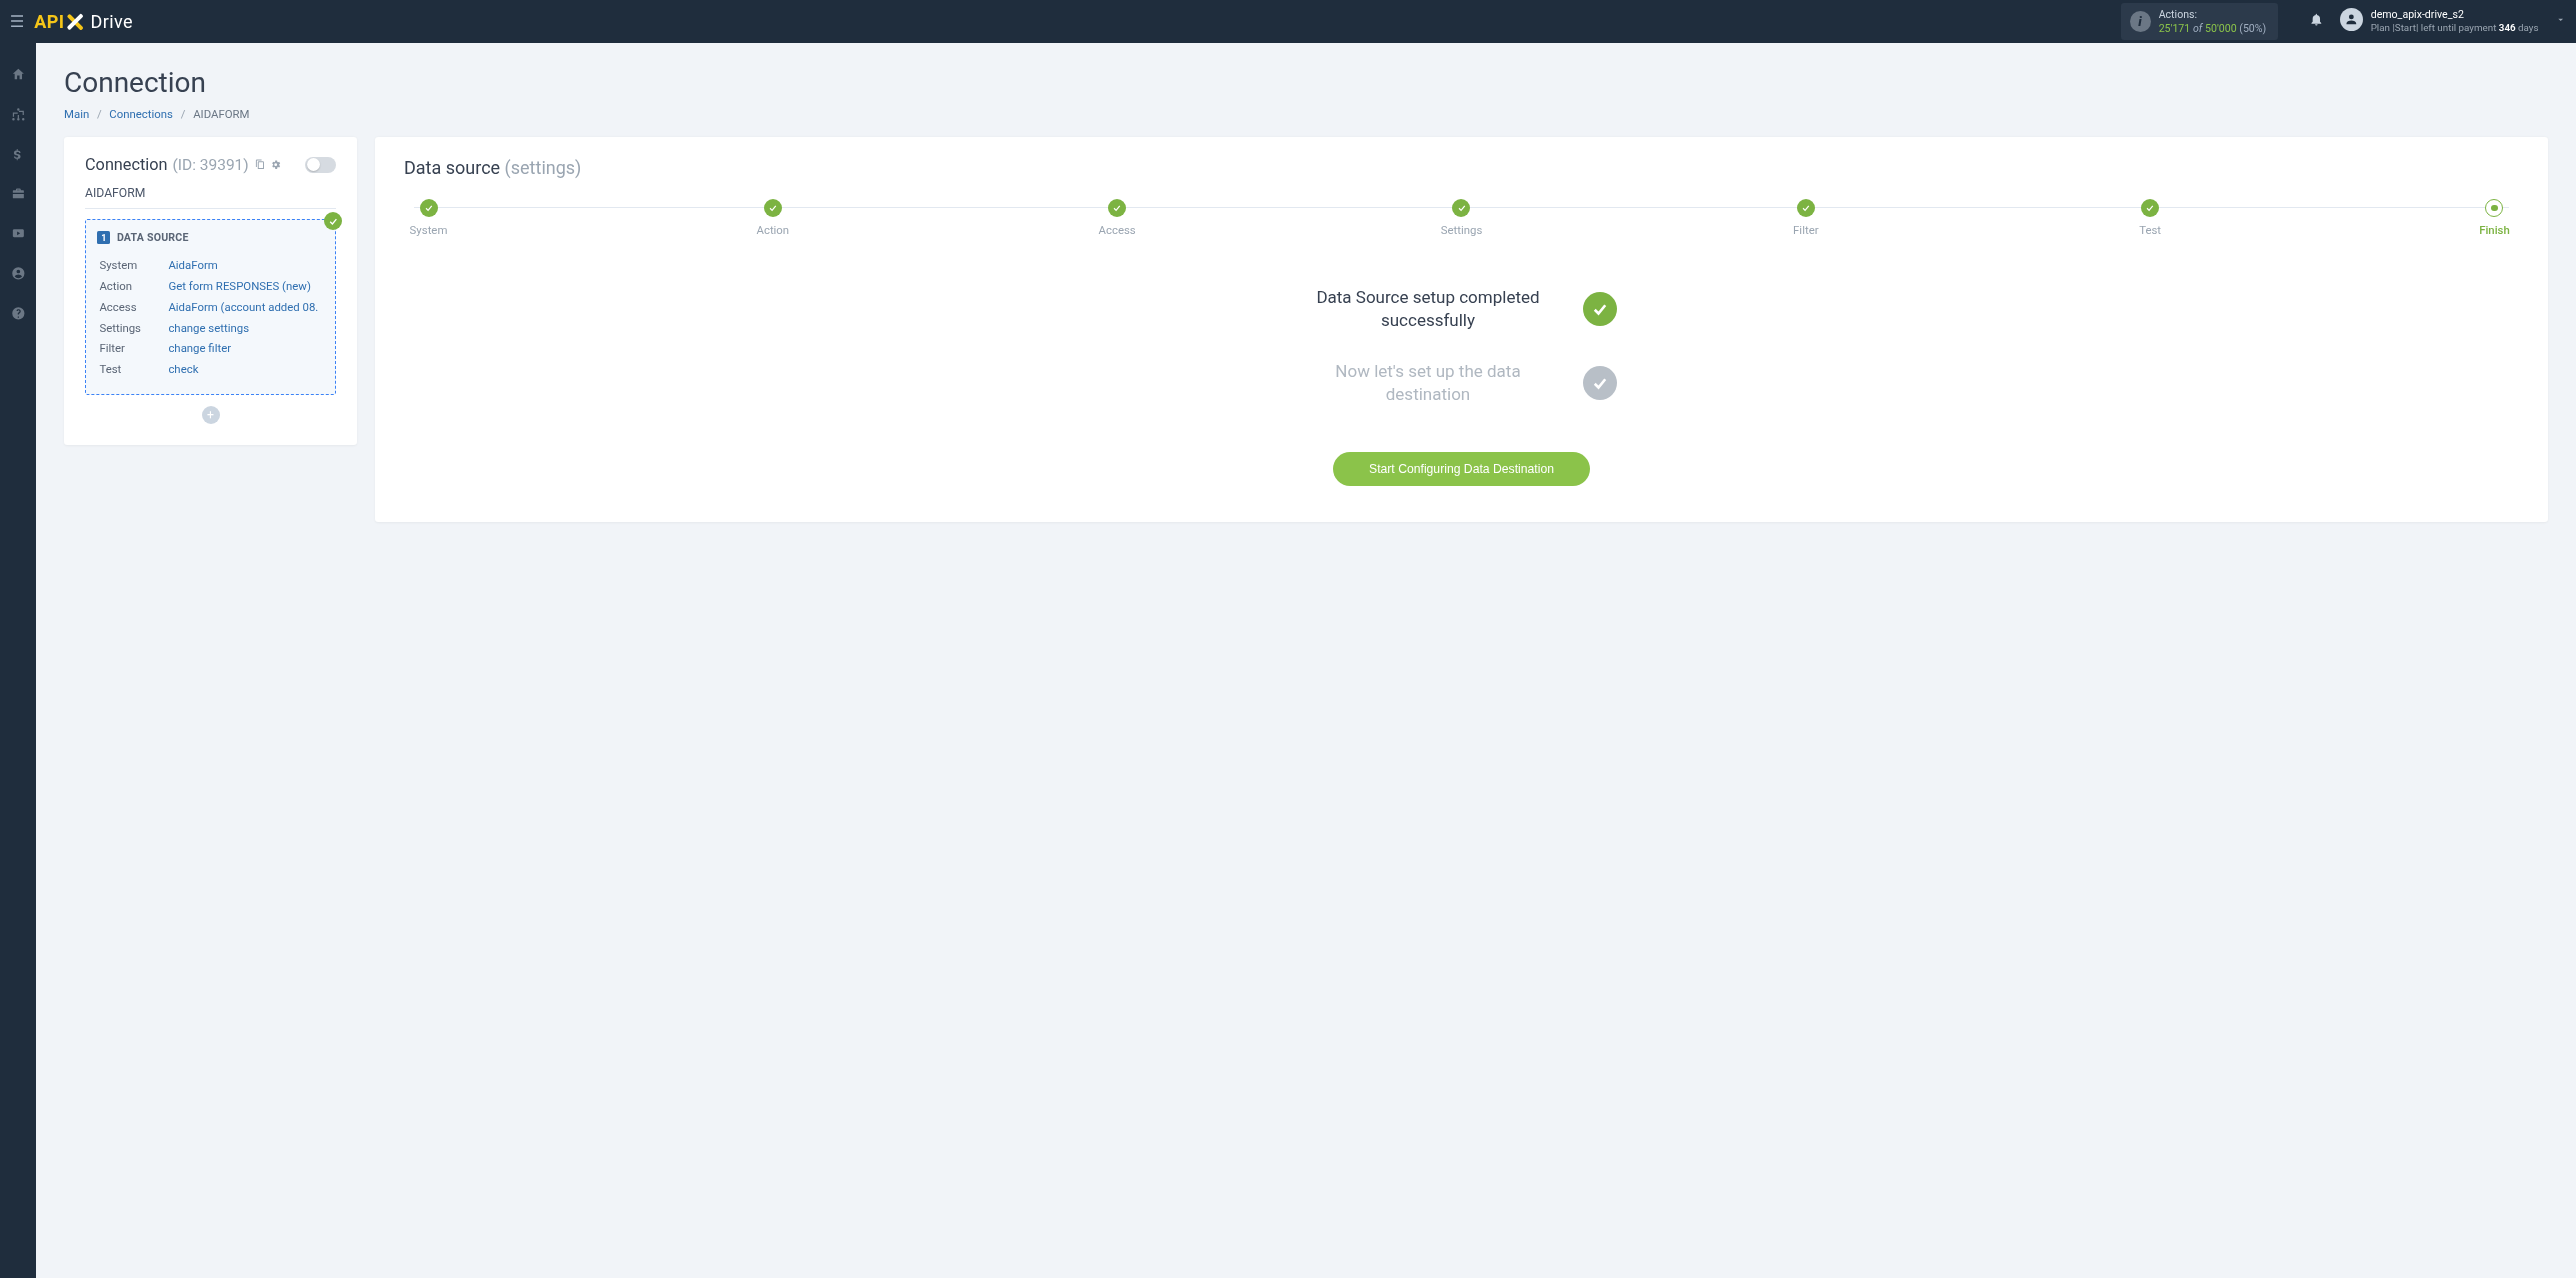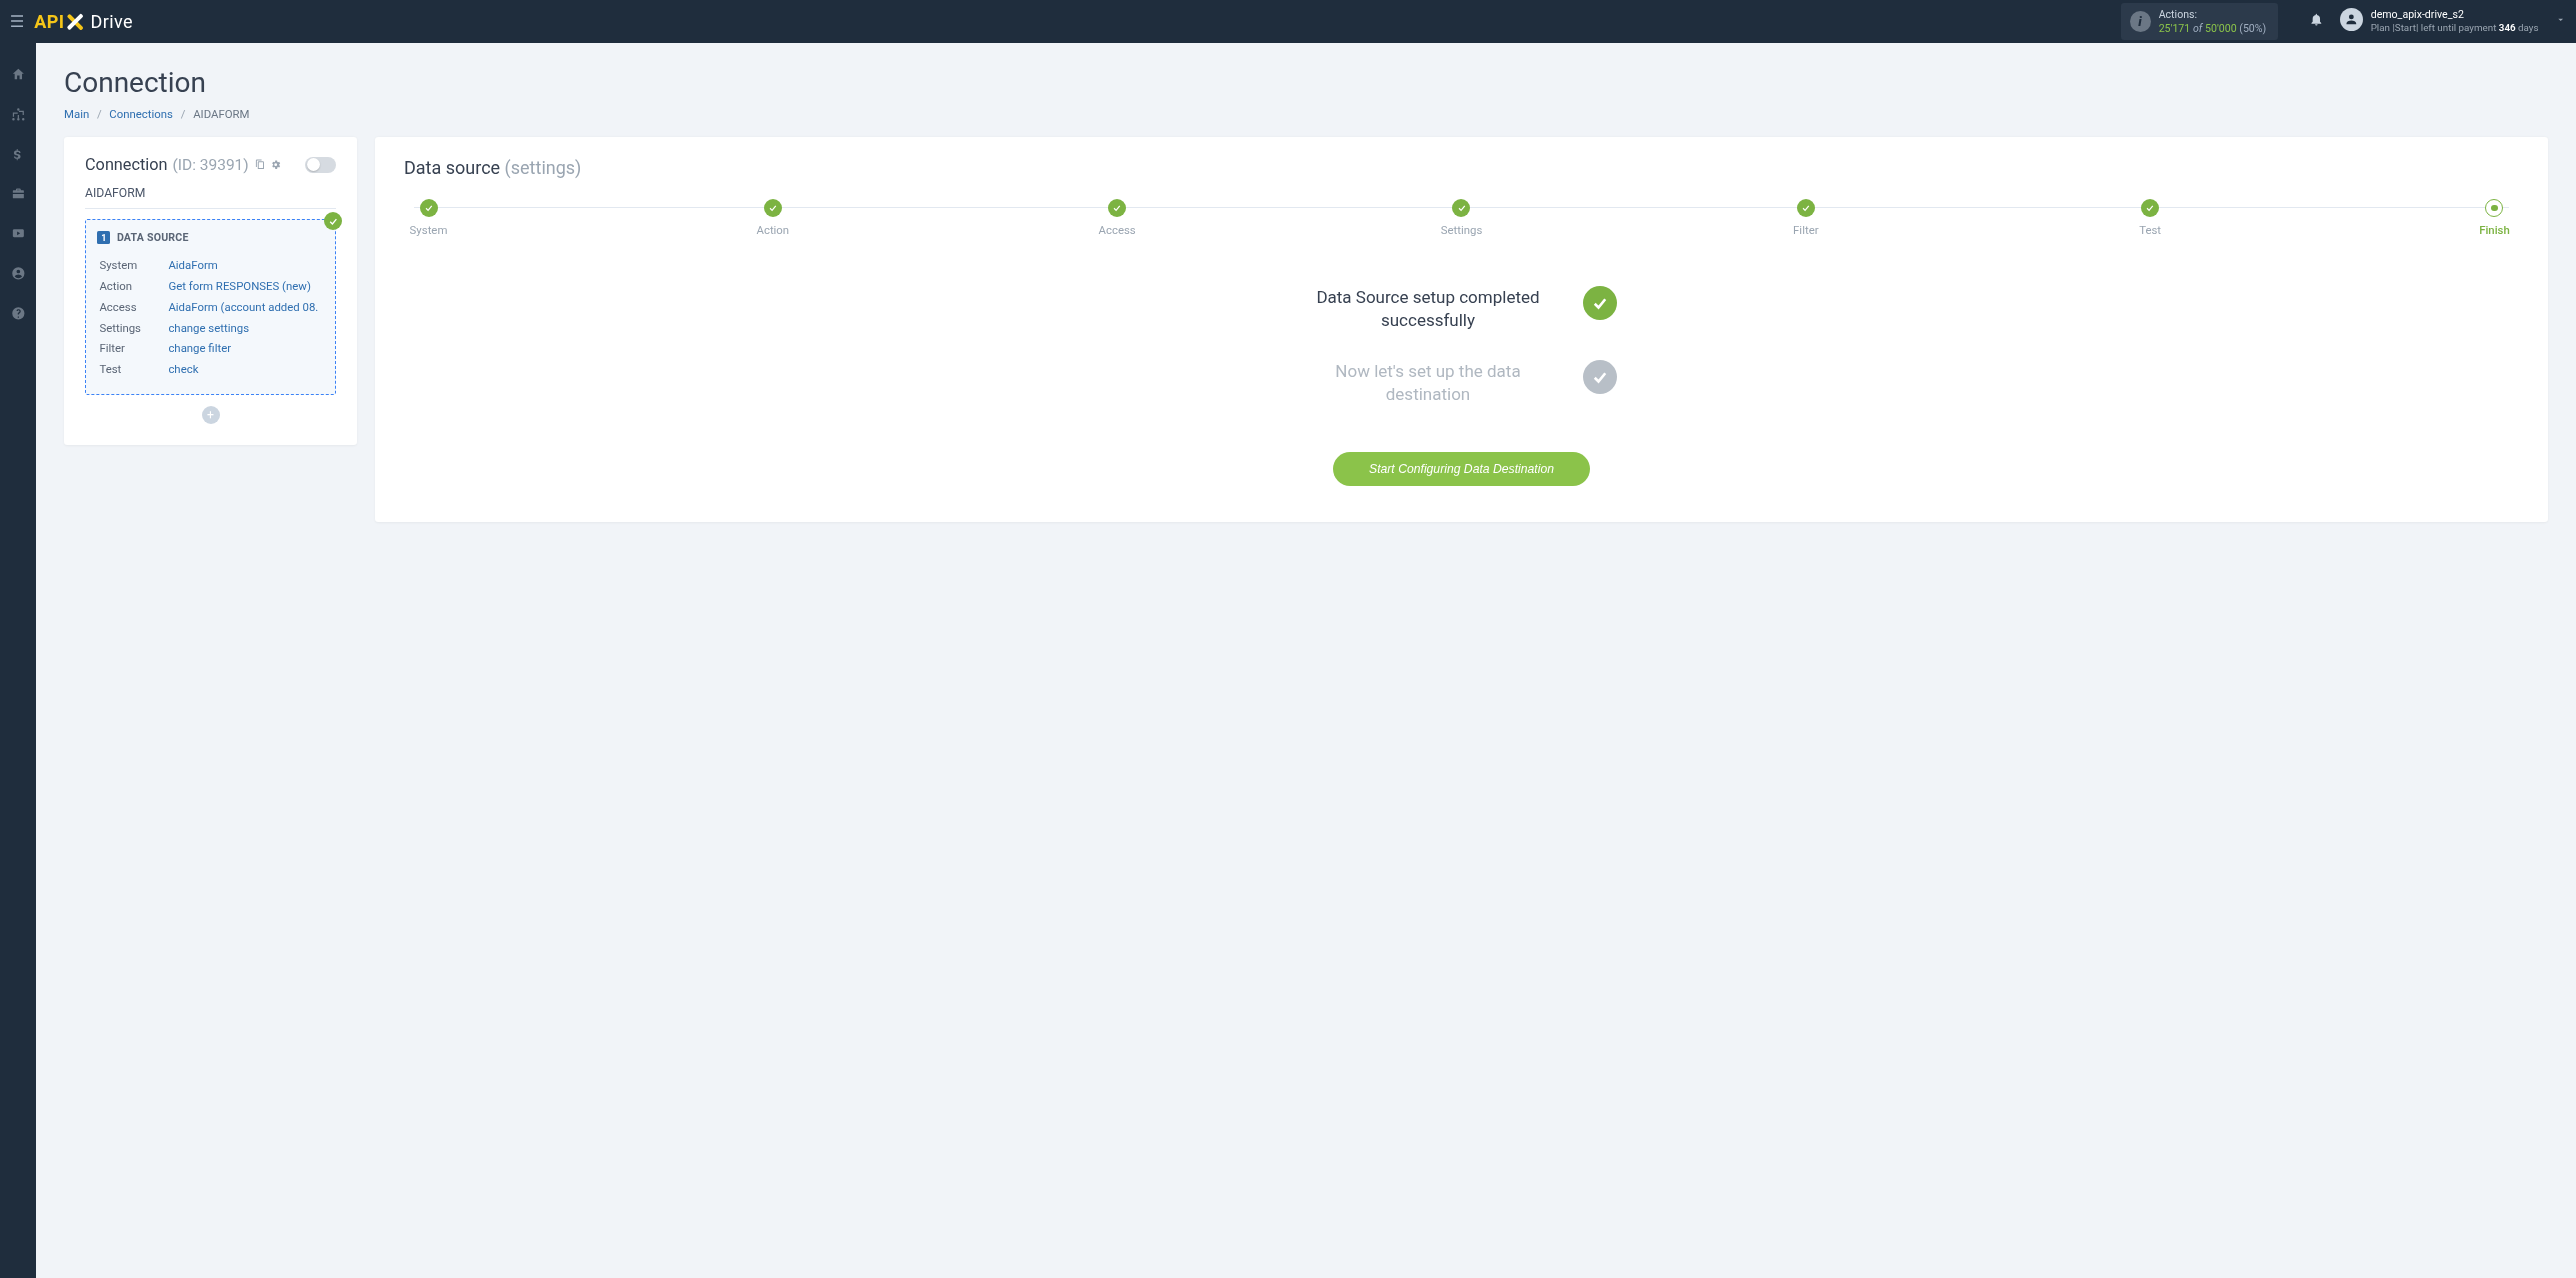--- a/index.html
+++ b/index.html
@@ -148,33 +148,33 @@
   .step .dot {
     width:18px; height:18px; border-radius:50%; background:#7cb342;
     display:flex; align-items:center; justify-content:center;
   }
   .step .dot svg { width:9.8px; height:9.8px; stroke:#fff; stroke-width:3; fill:none; }
   .step.finish .dot { background:#fff; border:1.6px solid #7cb342; }
   .step.finish .dot::after { content:""; width:6.5px; height:6.5px; border-radius:50%; background:#7cb342; }
   .step .label { font-size:11.4px; color:#9aa5b1; }
   .step.finish .label { color:#7cb342; font-weight:500; }
   .status-block { display:flex; flex-direction:column; align-items:center; gap:28px; }
-  .status-row { display:flex; gap:33px; }
+  .status-row { display:flex; align-items:center; gap:33px; }
   .status-text { font-size:17px; text-align:center; line-height:1.35; max-width:244px; }
   .status-text.done { color:#374151; }
   .status-text.pending { color:#b0b8c1; }
   .big-check {
     width:34px; height:34px; border-radius:50%; display:flex; align-items:center; justify-content:center; flex-shrink:0;
   }
   .big-check.green { background:#7cb342; }
   .big-check.gray  { background:#b8bfc7; }
   .big-check svg { width:18px; height:18px; stroke:#fff; stroke-width:3.5; fill:none; }
   .cta-btn {
     margin-top:18px; background:#8bc34a; color:#fff; border:none; border-radius:18px;
-    padding:9.8px 36px; font-size:12.2px; cursor:pointer;font-style:italic;
+    padding:9.8px 36px; font-size:12.2px; cursor:pointer;
   }
 </style>
 </head>
 <body>
 
 <div class="header">
   <span class="hamburger">☰</span>
   <div class="logo">
     <span class="api">API</span>
     <span class="xmark"></span>

